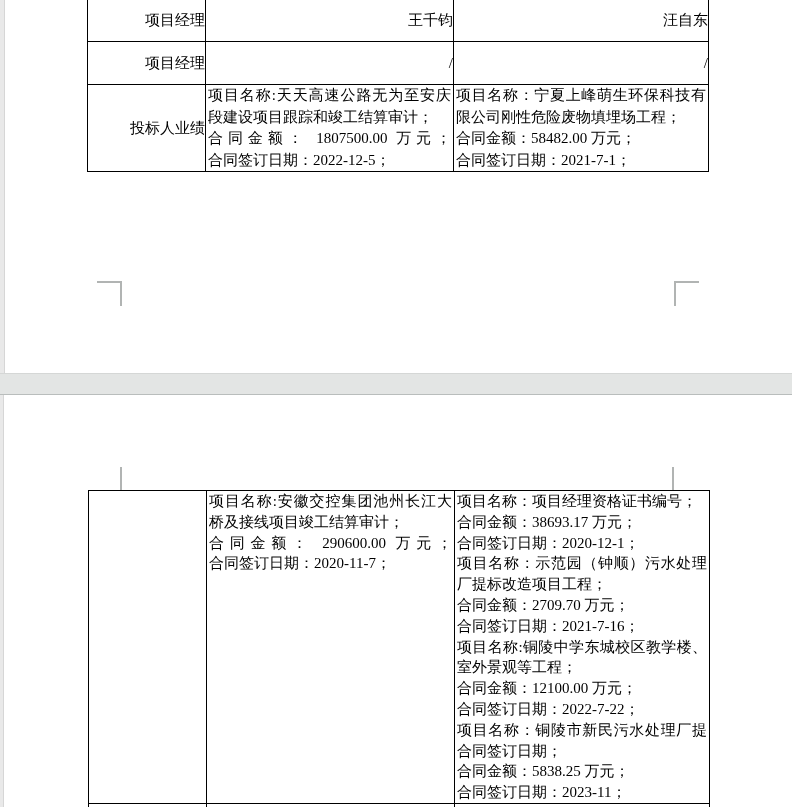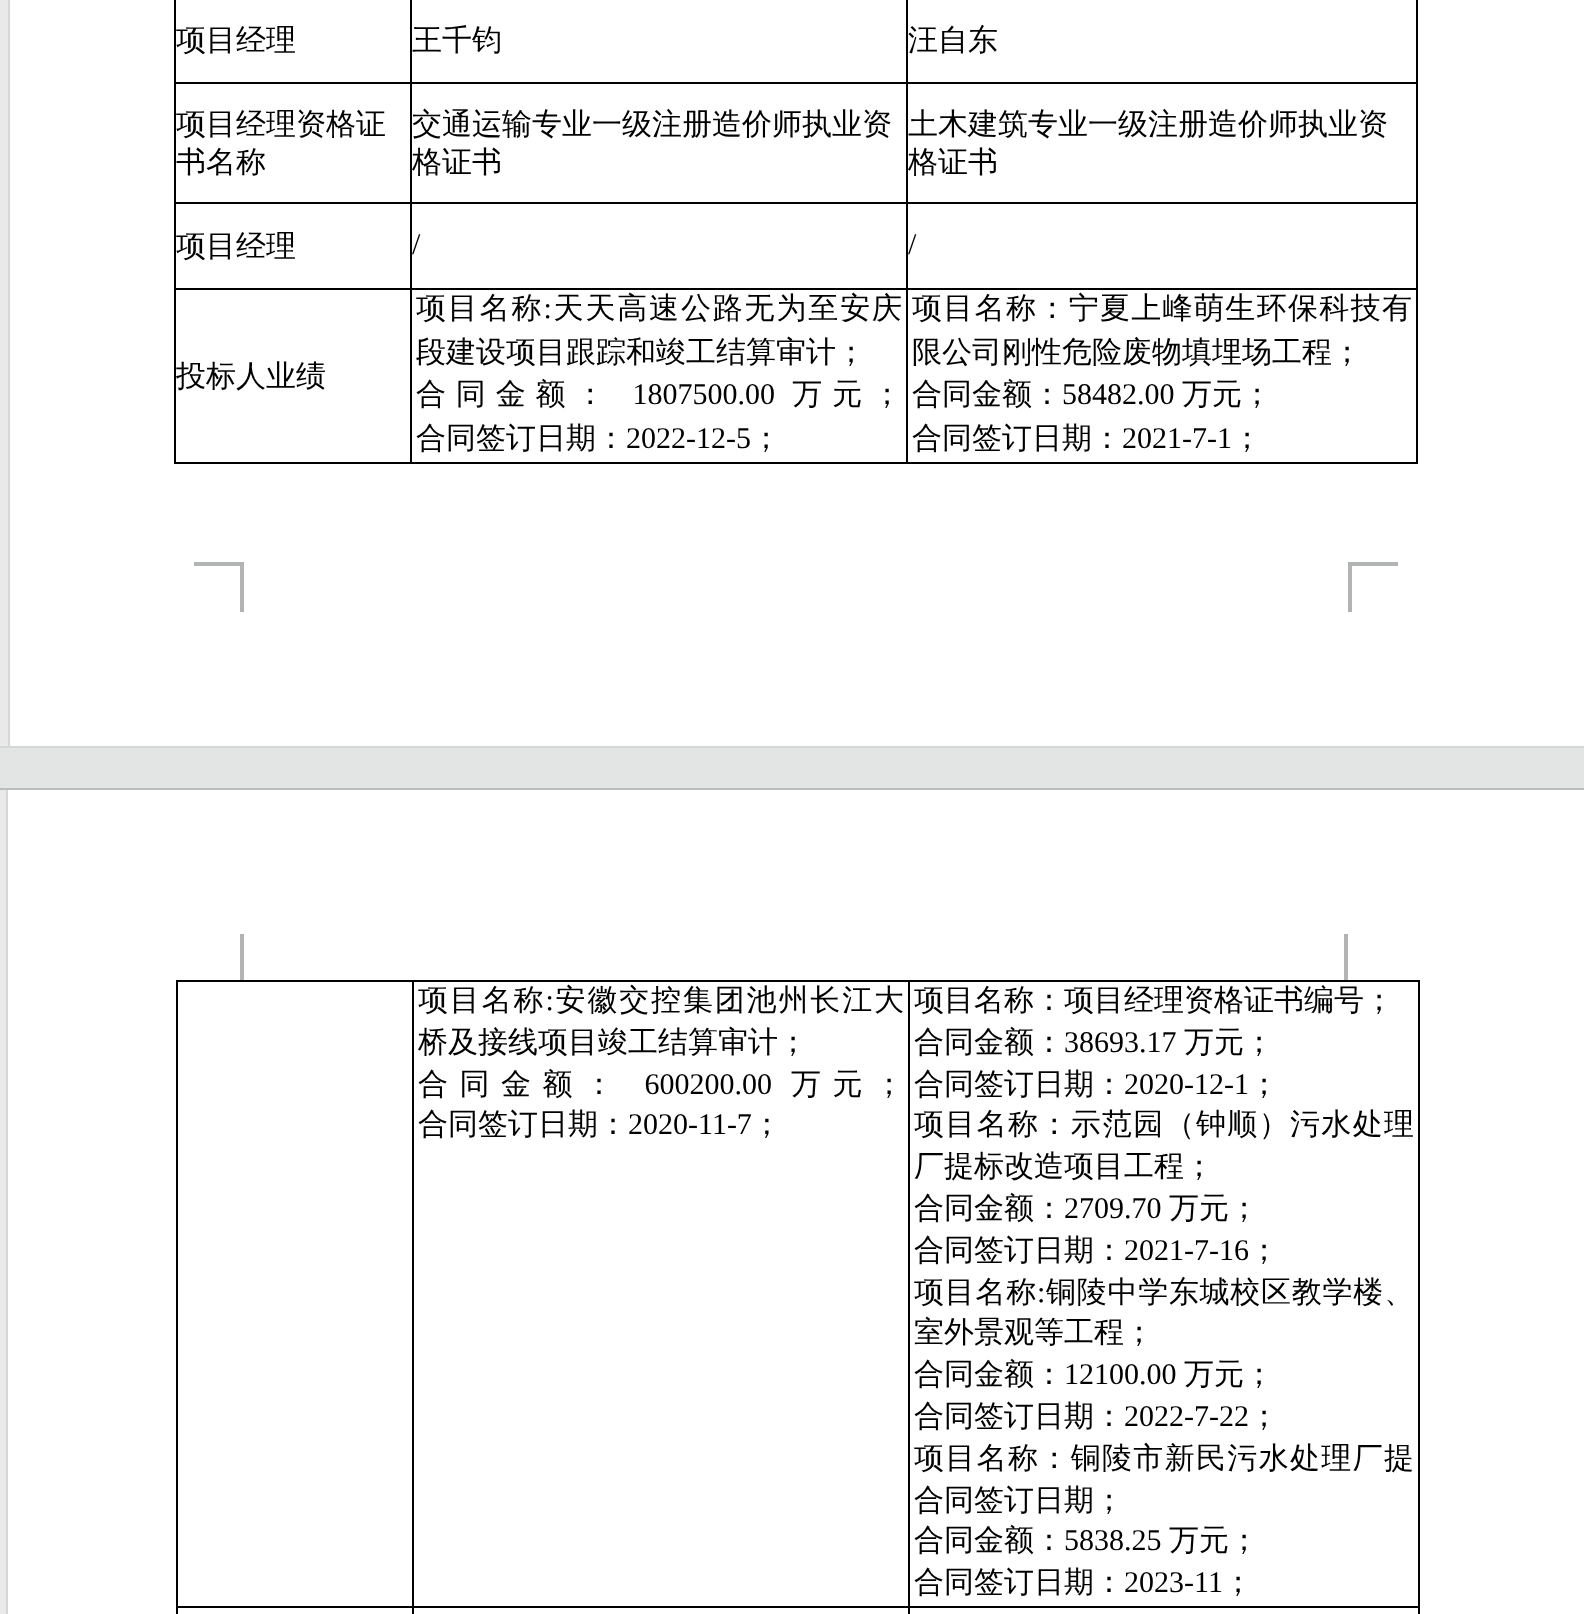--- a/index.html
+++ b/index.html
@@ -18,21 +18,21 @@
   #page-gap{
     position:absolute;left:0;top:373px;width:792px;height:22px;
     background:#e3e5e4;
     border-top:1px solid #d5d7d6;border-bottom:1px solid #b9bdbc;
     box-sizing:border-box;
   }
   table{border-collapse:collapse;table-layout:fixed;position:absolute;}
   td{border:1px solid #000;font-size:15px;overflow:hidden;}
   #t1{left:82px;top:-1px;}
   #t2{left:84px;top:95px;}
-  .c{text-align:left;vertical-align:middle;padding:0;margin-left:34px;}
+  .c{text-align:right;vertical-align:middle;padding:0;margin-left:34px;}
   .perf{vertical-align:top;text-align:left;padding:0 2px;}
   .ln{height:21.5px;line-height:21.5px;overflow:hidden;white-space:normal;}
   #t2 .ln{height:20.8px;line-height:20.8px;}
   .j{text-align:justify;text-align-last:justify;}
   
   .mark{position:absolute;}
   #mark-p1-left{left:97px;top:281px;width:23px;height:23px;
     border-top:2px solid #b1b4b3;border-right:2px solid #b1b4b3;}
   #mark-p1-right{left:674px;top:281px;width:23px;height:23px;
     border-top:2px solid #b1b4b3;border-left:2px solid #b1b4b3;}
@@ -47,25 +47,20 @@
     <colgroup>
         <col style="width:118px">
         <col style="width:248px">
         <col style="width:255px">
       </colgroup>
     <tbody>
         <tr style="height:42px">
       <td class="c">项目经理</td>
       <td class="c">王千钧</td>
       <td class="c">汪自东</td>
-    </tr>
-    <tr style="height:60px">
-      <td class="c">项目经理资格证书名称</td>
-      <td class="c">交通运输专业一级注册造价师执业资格证书</td>
-      <td class="c">土木建筑专业一级注册造价师执业资格证书</td>
     </tr>
     <tr style="height:43px">
       <td class="c">项目经理</td>
       <td class="c">/</td>
       <td class="c">/</td>
     </tr>
     <tr style="height:87px">
       <td class="c">投标人业绩</td>
       <td class="perf">
         <div class="ln j">项目名称:天天高速公路无为至安庆</div>
@@ -92,21 +87,21 @@
         <col style="width:118px">
         <col style="width:248px">
         <col style="width:255px">
       </colgroup>
     <tbody>
         <tr style="height:313px">
       <td class="c"></td>
       <td class="perf">
         <div class="ln j">项目名称:安徽交控集团池州长江大</div>
         <div class="ln">桥及接线项目竣工结算审计；</div>
-        <div class="ln j">合同金额： 600200.00 万元；</div>
+        <div class="ln j">合同金额： 290600.00 万元；</div>
         <div class="ln">合同签订日期：2020-11-7；</div>
       </td>
       <td class="perf">
         <div class="ln">项目名称：项目经理资格证书编号；</div>
         <div class="ln">合同金额：38693.17 万元；</div>
         <div class="ln">合同签订日期：2020-12-1；</div>
         <div class="ln j">项目名称：示范园（钟顺）污水处理</div>
         <div class="ln">厂提标改造项目工程；</div>
         <div class="ln">合同金额：2709.70 万元；</div>
         <div class="ln">合同签订日期：2021-7-16；</div>

